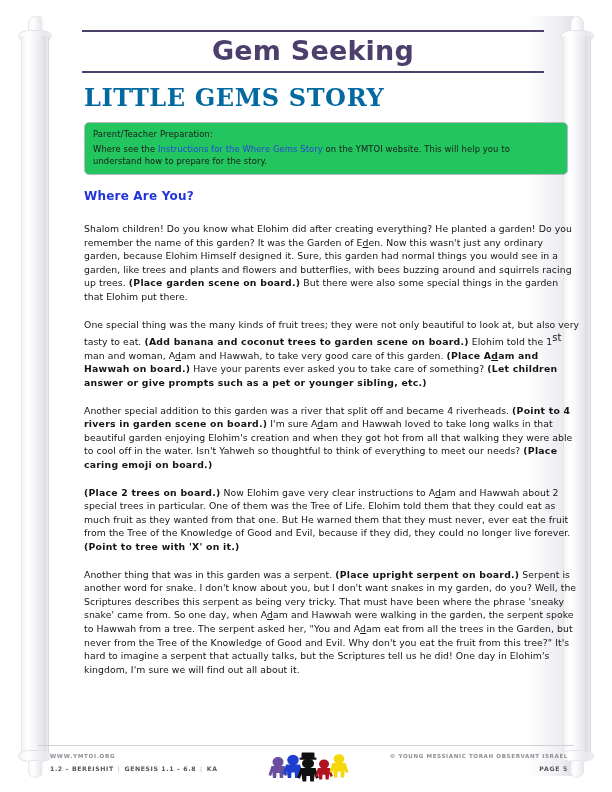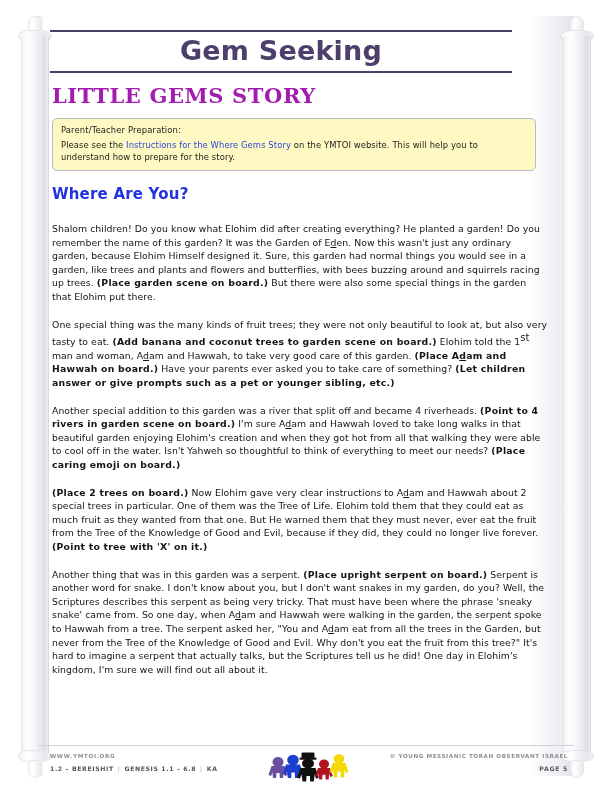--- a/index.html
+++ b/index.html
@@ -84,20 +84,21 @@
     background: linear-gradient(to right, #ffffff, #ededf2 70%, #e0e0e7);
     z-index: 2;
   }
 
   
   .content {
     position: absolute;
     top: 16px; left: 50px;
     width: 512px; height: 760px;
     z-index: 5;
+    padding-left: 32px;
   }
 
   .rule {
     height: 2px;
     background: #4d3f6b;
     margin: 0;
   }
   .rule-top    { margin-top: 14px; width: 462px; }
   .rule-bottom { margin-top: 2px;  width: 462px; }
 
@@ -108,52 +109,52 @@
     color: #4d3f6b;
     text-align: center;
     width: 462px;
     letter-spacing: 0.2px;
     line-height: 34px;
     padding: 2px 0 1px 0;
   }
 
   .section-title {
     font-family: "DejaVu Serif", serif;
-    font-size: 21px;
+    font-size: 24px;
     font-weight: bold;
-    color: #a21caf;
+    color: #0369a1;
     letter-spacing: 0.6px;
     margin: 10px 0 10px 2px;
   }
 
   .prep-box {
     width: 484px;
     margin: 0 0 0 2px;
     border: 1px solid #b9b9c6;
     border-radius: 5px;
     padding: 6px 8px 7px 8px;
-    background: #fef9c3;
+    background: #22c55e;
   }
   .prep-label {
     font-size: 8.4px;
     color: #1a1a1a;
     margin-bottom: 5px;
     letter-spacing: 0.15px;
   }
   .prep-body {
     font-size: 8.4px;
     color: #1a1a1a;
     line-height: 11.5px;
     letter-spacing: 0.1px;
   }
   .link { color: #2a46d8; }
 
   .sub-heading {
     font-family: "DejaVu Sans", sans-serif;
-    font-size: 15px;
+    font-size: 12px;
     font-weight: bold;
     color: #2233dd;
     margin: 14px 0 19px 2px;
     letter-spacing: 0.2px;
   }
 
   .para {
     font-size: 9.3px;
     line-height: 13.6px;
     color: #141414;
@@ -236,21 +237,21 @@
 
     <div class="rule rule-top"></div>
     <div class="doc-title">Gem Seeking</div>
     <div class="rule rule-bottom"></div>
 
     <div class="section-title">LITTLE GEMS STORY</div>
 
     <div class="prep-box">
       <div class="prep-label">Parent/Teacher Preparation:</div>
       <div class="prep-body">
-        <span>Please see the </span><span class="link">Instructions for the Where Gems Story</span><span> on the YMTOI website. This will help you to understand how to prepare for the story.</span>
+        <span>Where see the </span><span class="link">Instructions for the Where Gems Story</span><span> on the YMTOI website. This will help you to understand how to prepare for the story.</span>
       </div>
     </div>
 
     <div class="sub-heading">Where Are You?</div>
 
     <div id="paragraphs">
         <div class="para"><span>Shalom children! Do you know what Elohim did after creating everything? He planted a garden! Do you remember the name of this garden? It was the Garden of E</span><u>d</u><span>en. Now this wasn't just any ordinary garden, because Elohim Himself designed it. Sure, this garden had normal things you would see in a garden, like trees and plants and flowers and butterflies, with bees buzzing around and squirrels racing up trees. </span><b>(Place garden scene on board.)</b><span> But there were also some special things in the garden that Elohim put there.</span></div>
         <div class="para"><span>One special thing was the many kinds of fruit trees; they were not only beautiful to look at, but also very tasty to eat. </span><b>(Add banana and coconut trees to garden scene on board.)</b><span> Elohim told the 1</span><sup>st</sup><span> man and woman, A</span><u>d</u><span>am and Hawwah, to take very good care of this garden. </span><b>(Place A</b><b><u>d</u></b><b>am and Hawwah on board.)</b><span> Have your parents ever asked you to take care of something? </span><b>(Let children answer or give prompts such as a pet or younger sibling, etc.)</b></div>
         <div class="para"><span>Another special addition to this garden was a river that split off and became 4 riverheads. </span><b>(Point to 4 rivers in garden scene on board.)</b><span> I'm sure A</span><u>d</u><span>am and Hawwah loved to take long walks in that beautiful garden enjoying Elohim's creation and when they got hot from all that walking they were able to cool off in the water. Isn't Yahweh so thoughtful to think of everything to meet our needs? </span><b>(Place caring emoji on board.)</b></div>
         <div class="para"><b>(Place 2 trees on board.)</b><span> Now Elohim gave very clear instructions to A</span><u>d</u><span>am and Hawwah about 2 special trees in particular. One of them was the Tree of Life. Elohim told them that they could eat as much fruit as they wanted from that one. But He warned them that they must never, ever eat the fruit from the Tree of the Knowledge of Good and Evil, because if they did, they could no longer live forever. </span><b>(Point to tree with 'X' on it.)</b></div>

